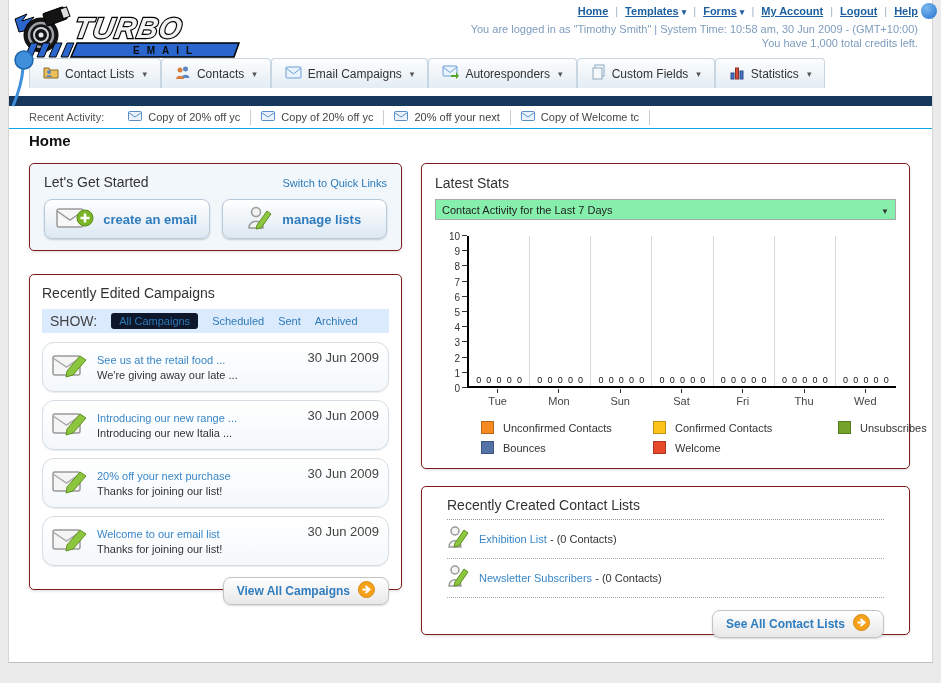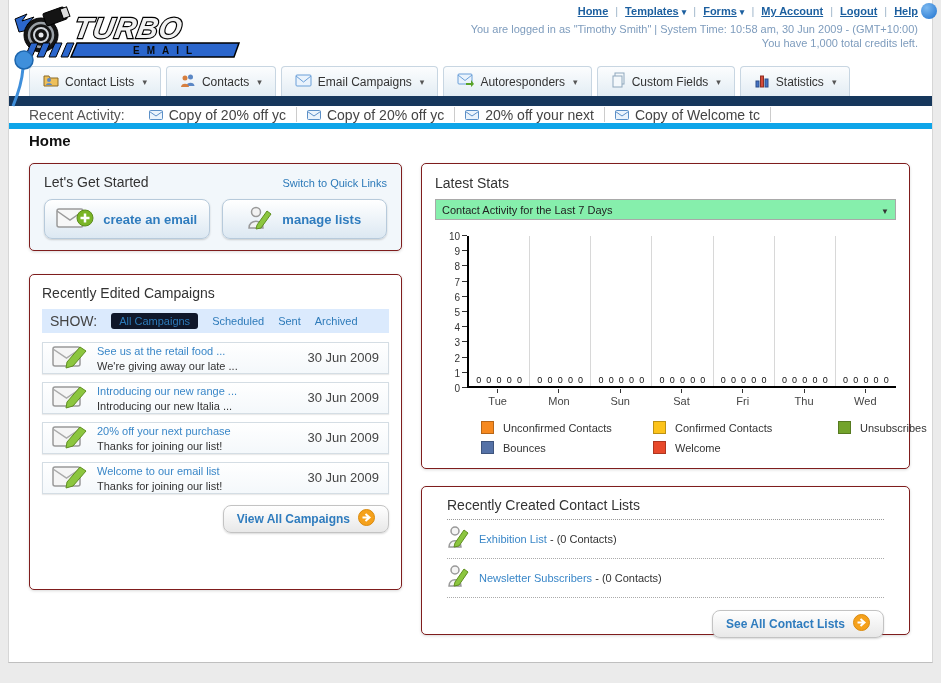--- a/index.html
+++ b/index.html
@@ -17,30 +17,30 @@
   .caret { font-size:9px; color:#1c5f9f; }
   .login-line { position:absolute; right:14px; font-size:11px; color:#7e9cbd; text-align:right; }
   .l1 { top:23px; } .l2 { top:37px; }
   .help-bubble { position:absolute; right:-5px; top:3px; width:16px; height:16px; border-radius:50%;
     background:radial-gradient(circle at 35% 30%, #7cb9f0, #1f72cf); }
 
   
   .pin { position:absolute; left:2px; top:50px; z-index:5; }
 
   
-  .tabbar { position:absolute; left:20px; top:66px; display:flex; gap:5px; }
+  .tabbar { position:absolute; left:20px; top:58px; display:flex; }
   .tab { display:flex; align-items:center; gap:6px; height:30px; padding:0 13px;
     background:linear-gradient(#fcfdfe,#e3edf4); border:1px solid #c8d6e2; border-bottom:none;
     border-radius:4px 4px 0 0; font-size:12px; color:#333; cursor:pointer; }
   .tab .caret { color:#555; margin-left:2px; }
   .navybar { position:absolute; left:0; right:0; top:96px; height:10px; background:#16375c; }
 
   
   .activity { position:absolute; left:0; right:0; top:106px; height:23px; display:flex; align-items:center;
-    padding-left:20px; border-bottom:6px solid #0ea5e9; font-size:14px; color:#555; background:#fff; }
+    padding-left:20px; border-bottom:1px solid #0ea5e9; font-size:11px; color:#555; background:#fff; }
   .activity-label { margin-right:14px; }
   .activity-items { display:flex; align-items:center; height:100%; }
   .activity-item { display:flex; align-items:center; gap:6px; padding:0 10px; height:15px;
     border-right:1px solid #ccc; color:#444; cursor:pointer; white-space:nowrap; }
 
   .page-title { position:absolute; left:20px; top:132px; font-size:15px; font-weight:bold; color:#111; }
 
   .panel { position:absolute; background:#fff; border:1px solid #7f1d1d; border-radius:5px;
     box-shadow:0 1px 3px rgba(0,0,0,.15); }
   .panel-h { font-size:14px; color:#333; }
@@ -55,22 +55,22 @@
     box-shadow:0 1px 2px rgba(0,0,0,.18); color:#2f7cbe; font-size:13px; font-weight:bold; cursor:pointer; }
 
   
   #campaigns { left:20px; top:274px; width:373px; height:316px; padding:10px 12px; }
   .show-bar { margin-top:8px; height:24px; background:#dbeafd; display:flex; align-items:center;
     gap:14px; padding:0 8px; font-size:11px; }
   .show-label { font-size:14px; font-weight:normal; color:#444; }
   .filter { color:#2d7ab9; cursor:pointer; }
   .filter.active { background:#0f172a; border-radius:3px; padding:2px 8px; }
   .camp-rows { margin-top:9px; }
-  .camp-row { display:flex; align-items:center; gap:9px; height:32px; margin-bottom:8px; padding:0 9px;
-    border:1px solid #d4dde4; border-radius:0; background:linear-gradient(#ffffff,#f4f8fb);
+  .camp-row { display:flex; align-items:center; gap:9px; height:50px; margin-bottom:8px; padding:0 9px;
+    border:1px solid #d4dde4; border-radius:12px; background:linear-gradient(#ffffff,#f4f8fb);
     box-shadow:0 1px 1px rgba(0,0,0,.08); }
   .camp-text { flex:1; line-height:14px; }
   .camp-title { font-size:11px; color:#3a87c8; text-decoration:none; cursor:pointer; display:block; }
   .camp-sub { font-size:11px; color:#333; }
   .camp-date { font-size:13px; color:#444; align-self:flex-start; margin-top:7px; }
   .btn-row { text-align:right; margin-top:11px; }
   .small-btn { display:inline-flex; align-items:center; gap:8px; height:28px; padding:0 13px;
     background:linear-gradient(#ffffff,#e8e8e8); border:1px solid #c3c3c3; border-radius:8px;
     box-shadow:0 1px 2px rgba(0,0,0,.15); color:#2f7cbe; font-size:12px; font-weight:bold; cursor:pointer; }
 

